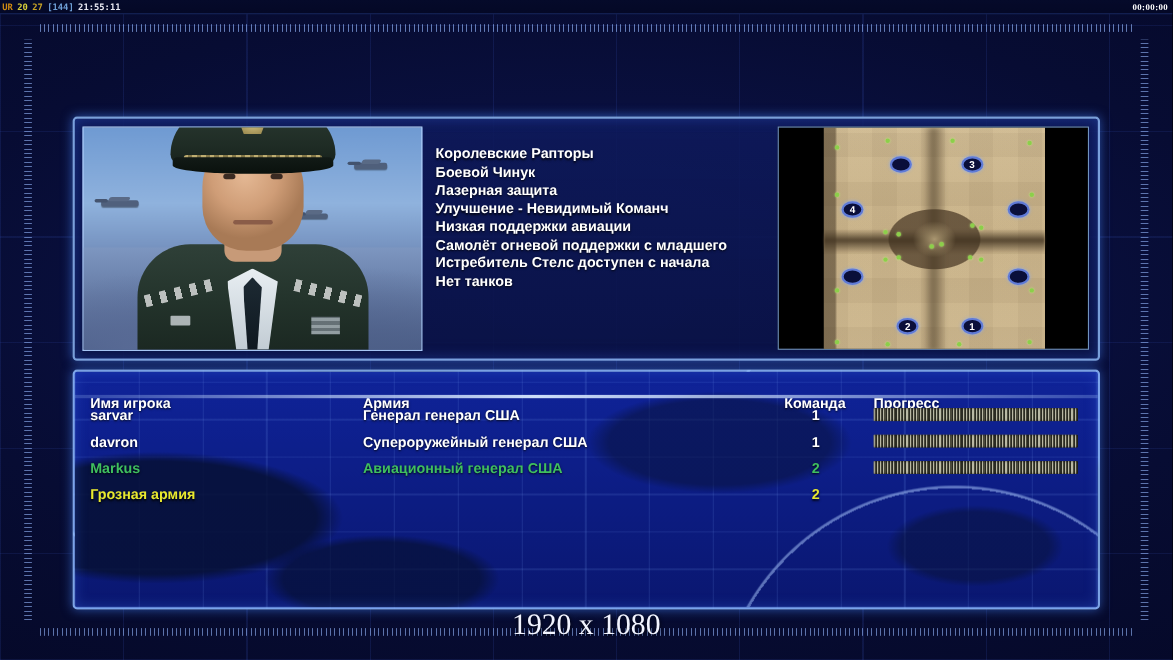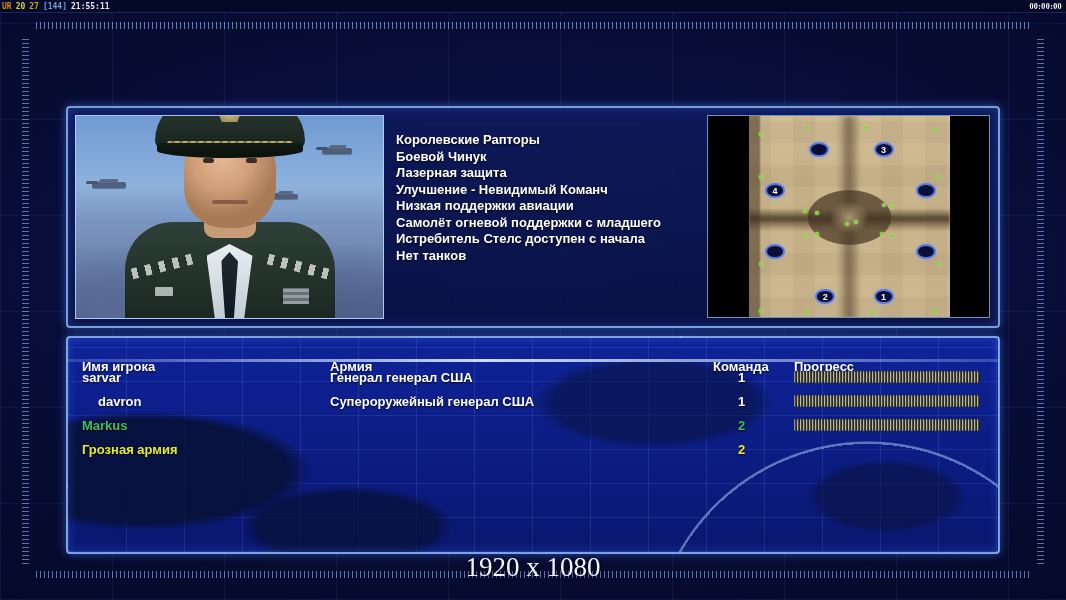--- a/index.html
+++ b/index.html
@@ -389,27 +389,28 @@
       <div class="hdr c-prog">Прогресс</div>
     </div>
     <div id="rows">
         <div class="prow" style="top: 28px;">
           <div class="cell c-name" style="color: rgb(255, 255, 255);">sarvar</div>
           <div class="cell c-army" style="color: rgb(255, 255, 255);">Генерал генерал США</div>
           <div class="cell c-team" style="color: rgb(255, 255, 255);">1</div>
           <div class="bar" style="width: 186px;"></div>
         </div>
         <div class="prow" style="top: 52px;">
-          <div class="cell c-name" style="color: rgb(255, 255, 255); margin-left: 16px;">davron</div>
+          <div class="cell c-name" style="color: rgb(255, 255, 255);">davron</div>
           <div class="cell c-army" style="color: rgb(255, 255, 255);">Супероружейный генерал США</div>
           <div class="cell c-team" style="color: rgb(255, 255, 255);">1</div>
           <div class="bar" style="width: 186px;"></div>
         </div>
         <div class="prow" style="top: 76px;">
           <div class="cell c-name" style="color: rgb(63, 191, 95);">Markus</div>
+          <div class="cell c-army" style="color: rgb(63, 191, 95);">Авиационный генерал США</div>
           <div class="cell c-team" style="color: rgb(63, 191, 95);">2</div>
           <div class="bar" style="width: 186px;"></div>
         </div>
         <div class="prow" style="top: 100px; padding-left: 29px;">
           <div class="cell c-name" style="color: rgb(232, 232, 47);">Грозная армия</div>
           <div class="cell c-team" style="color: rgb(232, 232, 47);">2</div>
         </div>
       </div>
   </div>
 

